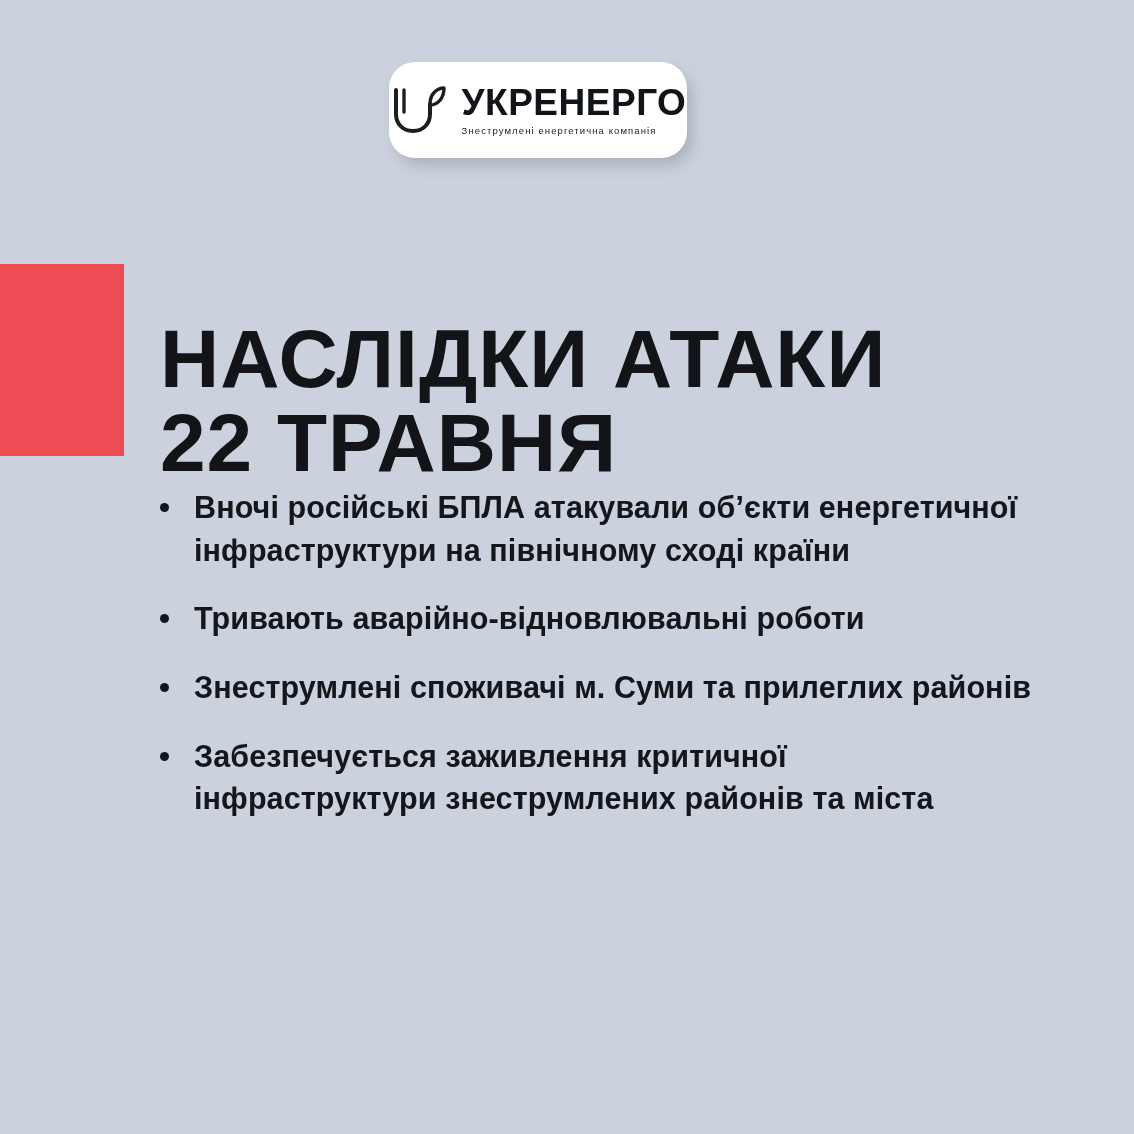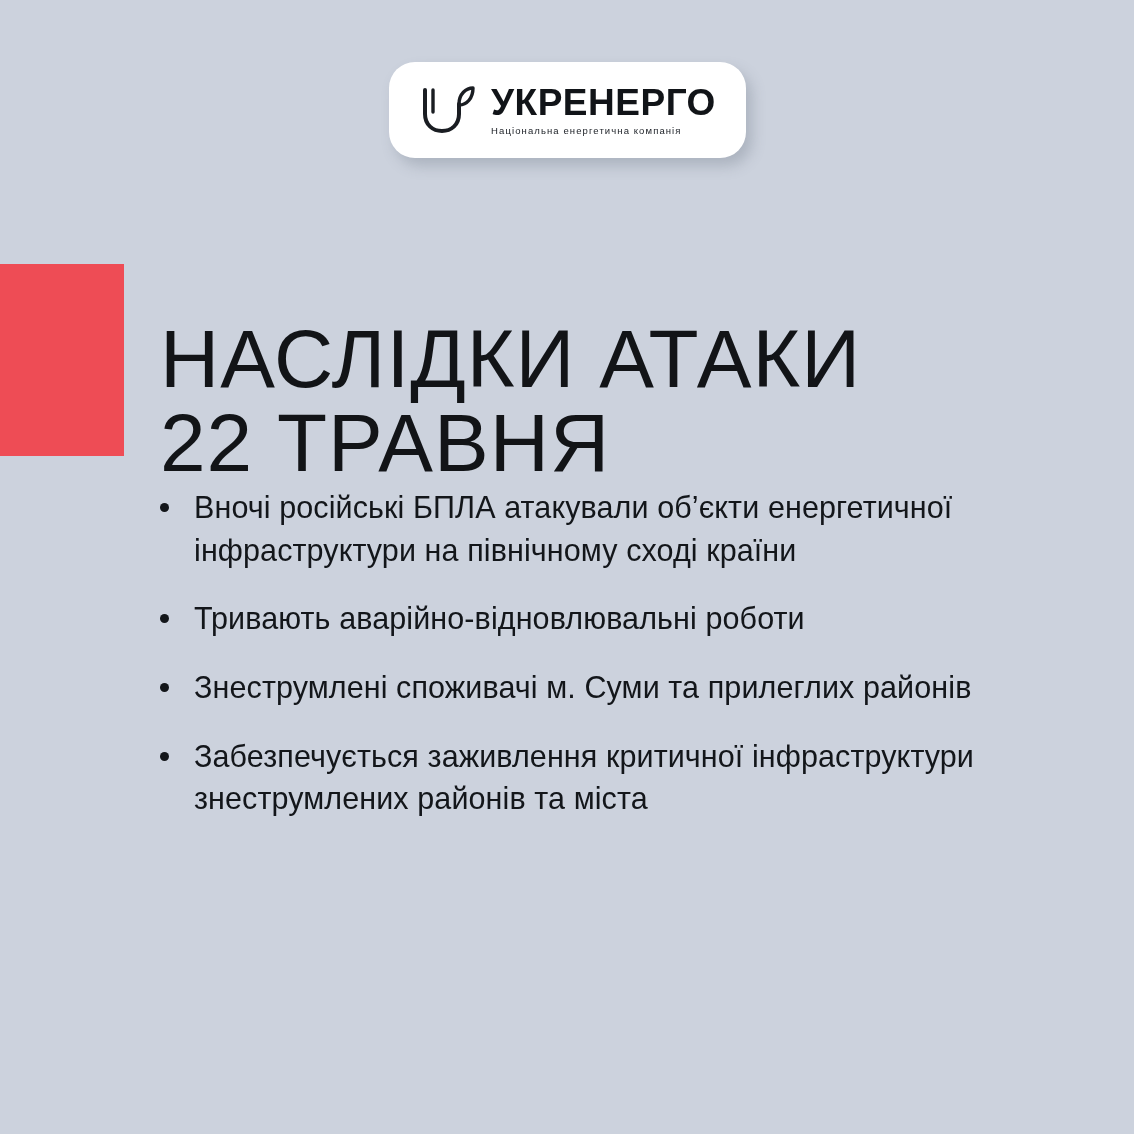--- a/index.html
+++ b/index.html
@@ -13,21 +13,21 @@
     font-family: "Liberation Sans", sans-serif;
     overflow: hidden;
     position: relative;
   }
 
   
   .logo-card {
     position: absolute;
     top: 62px;
     left: 389px;
-    width: 357px;
+    width: 298px;
     height: 96px;
     background: #ffffff;
     border-radius: 26px;
     box-shadow: 6px 8px 14px rgba(90, 100, 115, 0.28);
     display: flex;
     align-items: center;
     justify-content: center;
     gap: 14px;
   }
   .logo-mark {
@@ -70,21 +70,21 @@
   }
 
   
   .headline {
     position: absolute;
     left: 160px;
     top: 262px;
     width: 900px;
     color: #121417;
     font-family: "Liberation Sans", sans-serif;
-    font-weight: normal;
+    font-weight: bold;
     font-size: 82px;
     line-height: 1.02;
     letter-spacing: 1px;
     text-transform: uppercase;
   }
   .headline .line {
     display: block;
     white-space: nowrap;
   }
 
@@ -97,21 +97,21 @@
     margin: 0;
     padding: 0;
     list-style: none;
   }
   .bullet-item {
     position: relative;
     padding-left: 42px;
     margin-bottom: 26px;
     color: #13161a;
     font-family: "Liberation Sans", sans-serif;
-    font-weight: normal;
+    font-weight: bold;
     font-size: 30.5px;
     line-height: 1.40;
     letter-spacing: 0.1px;
   }
   .bullet-item:last-child { margin-bottom: 4px; }
   .bullet-dot {
     position: absolute;
     left: 8px;
     top: 17px;
     width: 9px;
@@ -126,21 +126,21 @@
 <div class="logo-card">
   <div class="logo-mark">
     <svg width="58" height="52" viewBox="0 0 58 52" aria-hidden="true">
       <path d="M6 6 L6 30 C6 41 14 47 23 47 C32 47 40 41 40 30 L40 20" fill="none" stroke="#1a1d22" stroke-width="4" stroke-linecap="round"></path>
       <path d="M40 20 C40 10 47 4 54 4 C54 14 48 21 40 21 Z" fill="none" stroke="#1a1d22" stroke-width="3.4" stroke-linejoin="round"></path>
       <path d="M14 6 L14 28" fill="none" stroke="#1a1d22" stroke-width="3.4" stroke-linecap="round"></path>
     </svg>
   </div>
   <div class="logo-text-wrap">
     <div class="logo-title">УКРЕНЕРГО</div>
-    <div class="logo-sub">Національна енергетична компанія</div>
+    <div class="logo-sub">Знеструмлені енергетична компанія</div>
   </div>
 </div>
 
 <div class="accent-block"></div>
 
 <h1 class="headline">
   <span class="line">НАСЛІДКИ АТАКИ</span>
   <span class="line">22 ТРАВНЯ</span>
 </h1>
 

